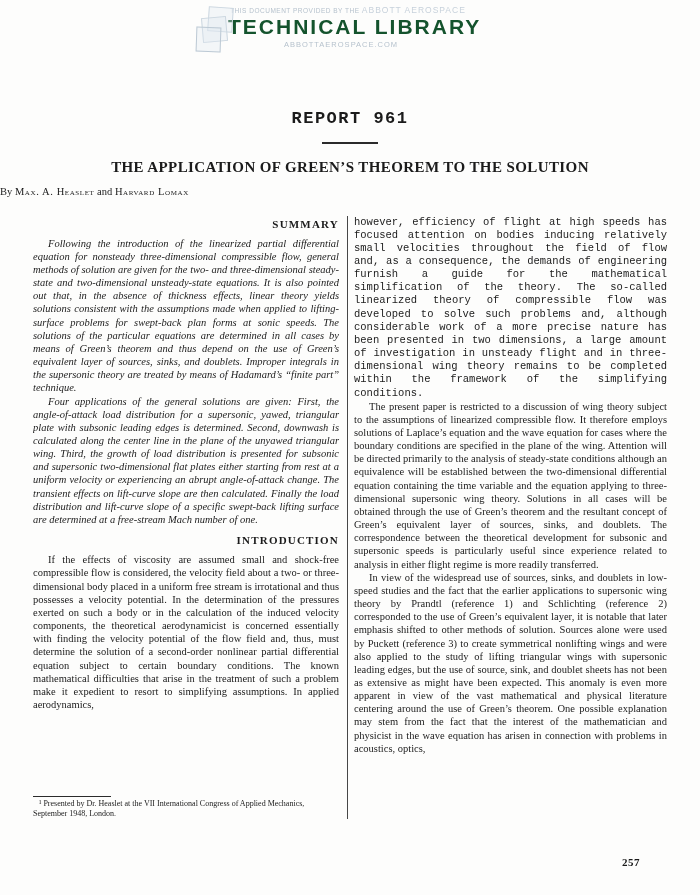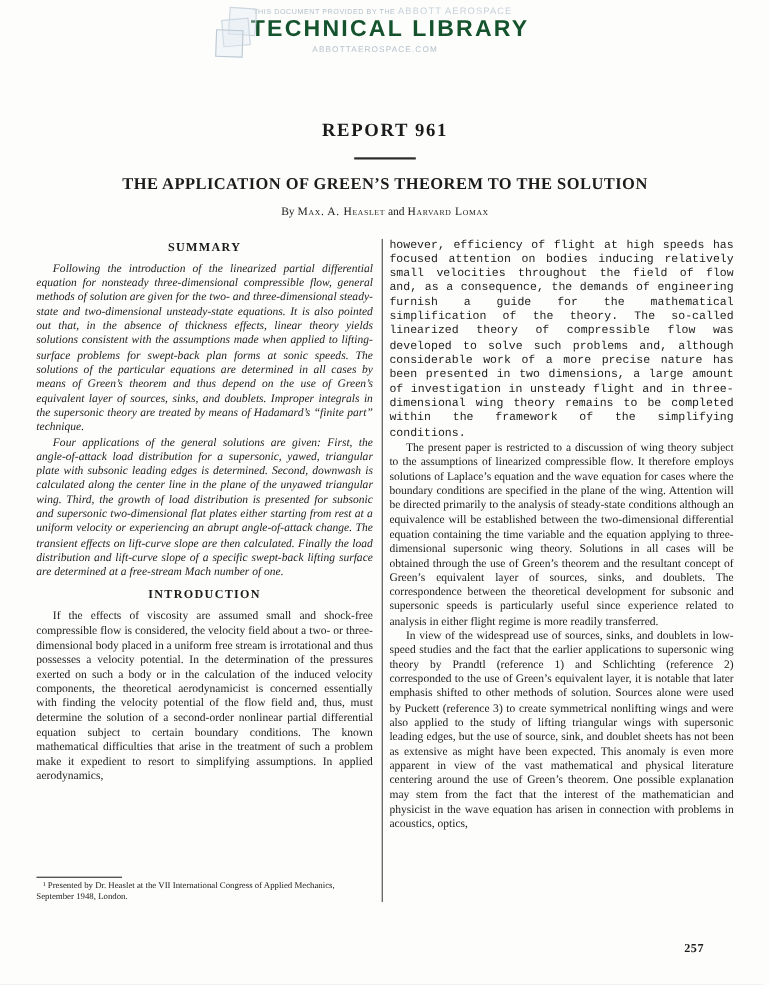--- a/index.html
+++ b/index.html
@@ -64,59 +64,61 @@
   .wm-logo .sq2 { left: 6px; top: 10px; transform: rotate(-5deg); }
   .wm-logo .sq3 { left: 0; top: 20px; transform: rotate(2deg); border-color: #bcc9d4; }
 
   
   .report-number {
     text-align: center;
     padding-top: 109px;
     font-size: 17px;
     font-weight: bold;
     letter-spacing: 1.5px;
+    font-family: Liberation Mono, monospace;
   }
   .title-rule {
     width: 56px;
     border: 0;
     border-top: 2px solid #2b2b2b;
     margin: 14px auto 0 auto;
   }
   .page-title {
     margin-top: 14px;
     text-align: center;
     font-weight: bold;
     font-size: 15px;
     line-height: 18.5px;
     letter-spacing: 0.4px;
   }
   .title-sup { font-size: 9px; }
   .byline {
     margin-top: 9px;
-    text-align: center;
+    text-align: left;
     font-size: 10.5px;
   }
   .sc { font-variant: small-caps; letter-spacing: 0.6px; }
 
   
   .columns {
     display: flex;
     margin: 19px 33px 0 33px;
     height: 603px;
     overflow: hidden;
   }
   .col {
     text-align: justify;
     font-size: 10.5px;
     line-height: 13.15px;
   }
   .col-left {
     width: 306px;
     display: flex;
     flex-direction: column;
+    align-items: flex-end;
   }
   .divider {
     width: 1px;
     background: #474747;
     margin: 0 6px 0 8px;
     flex: 0 0 1px;
   }
   .col-right { flex: 1; }
 
   .col-heading {

